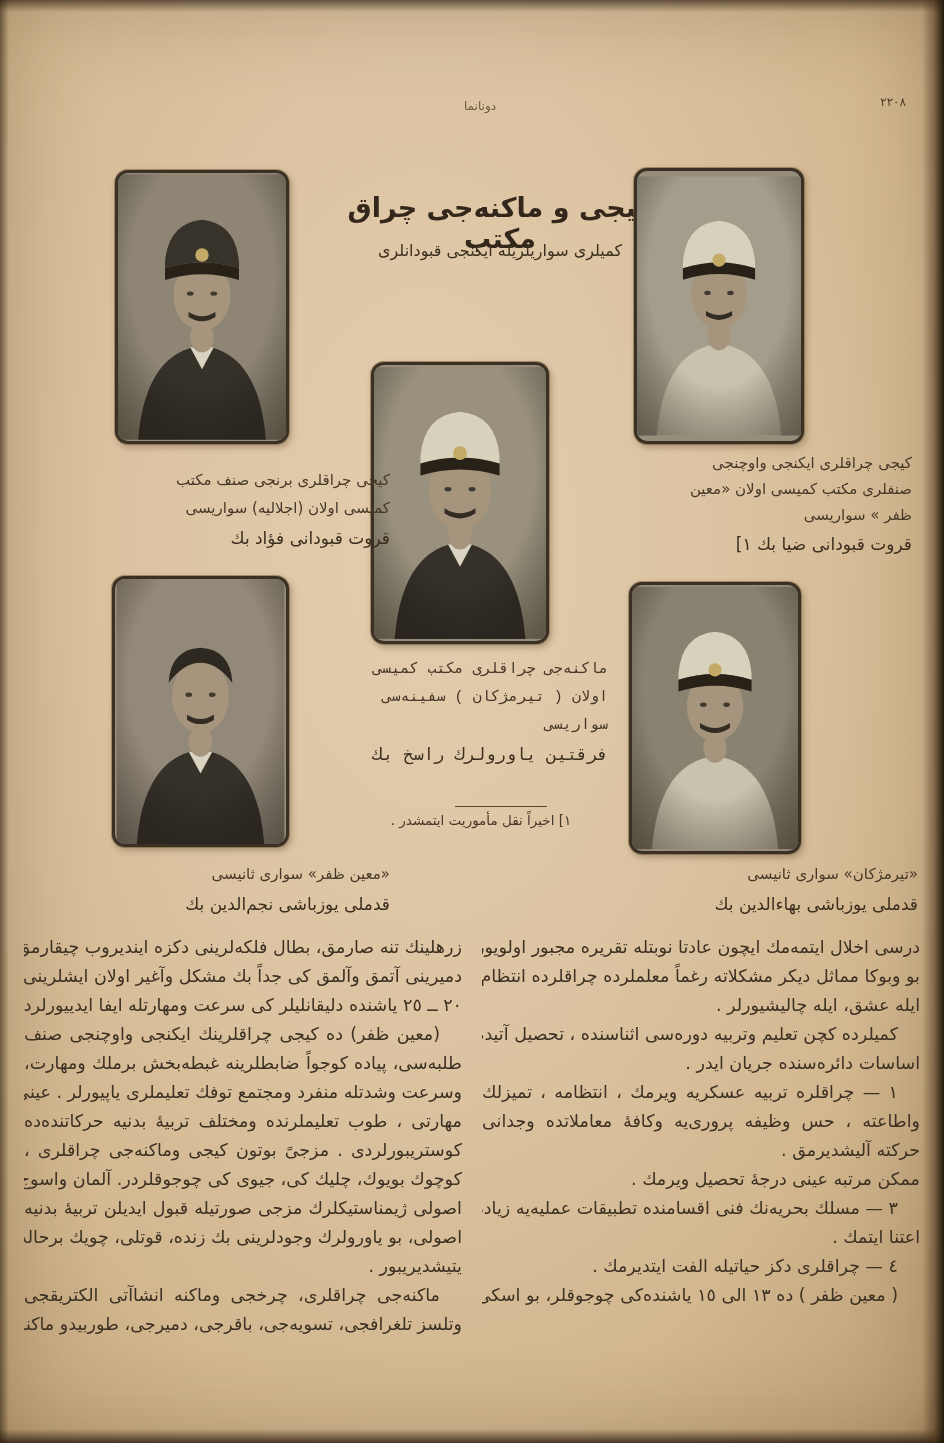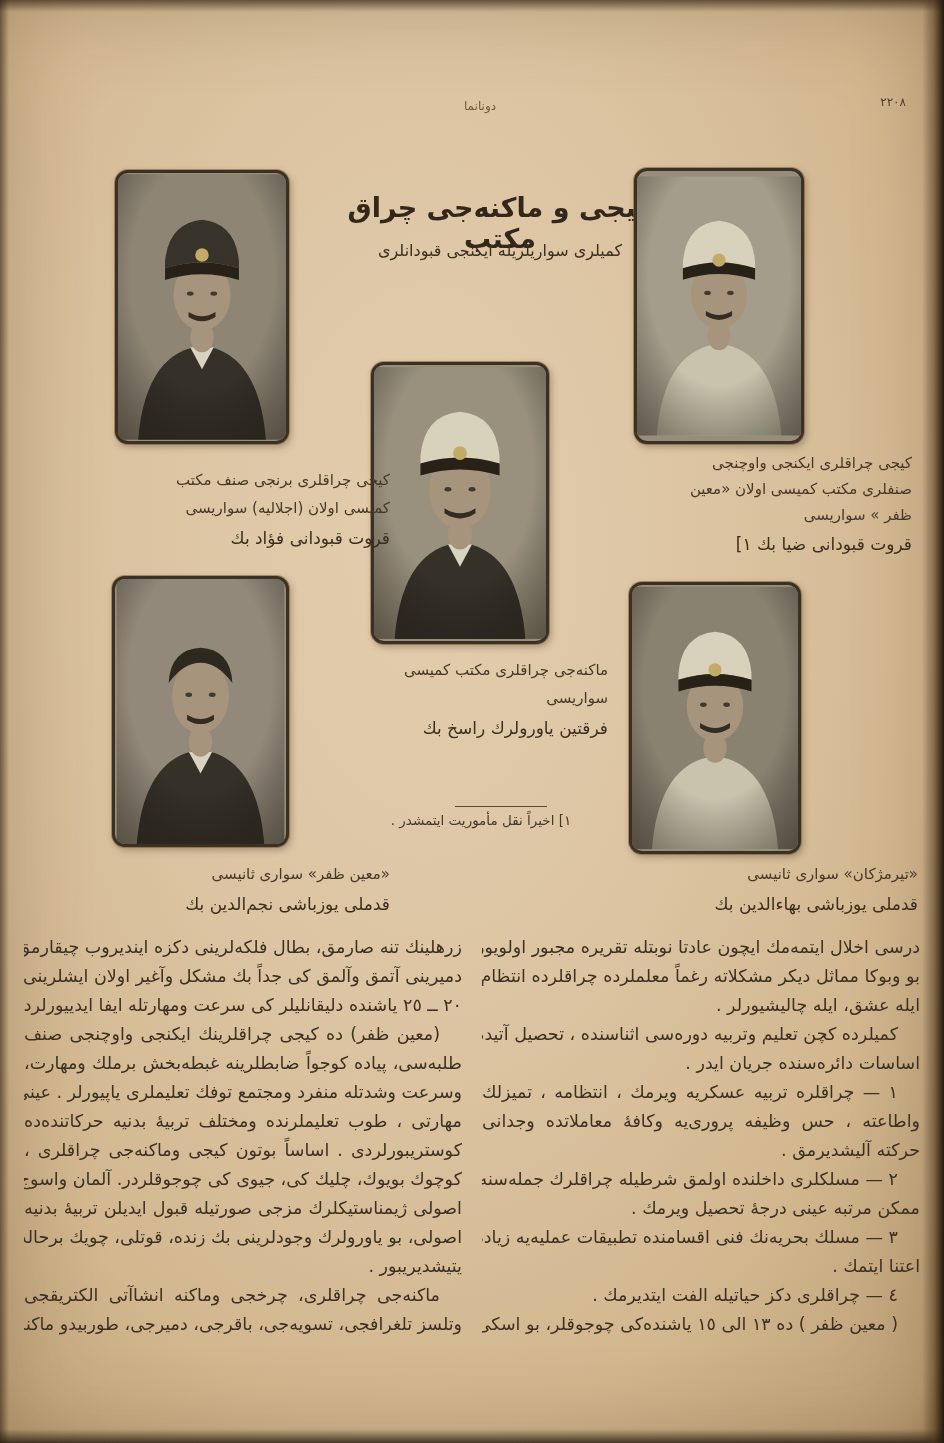--- a/index.html
+++ b/index.html
@@ -62,21 +62,21 @@
   .portrait.dark-cap .cap-crown{fill:#37322a;}
   .portrait .cap-band{fill:#272118;}
   .portrait .badge{fill:#c3ab67;}
   .portrait .hair{fill:#2d2820;}
 
   
   .caption{font-size:15px;line-height:28px;color:#463828;}
   .caption .name{font-size:17px;line-height:32px;color:#3b2e1e;}
   .cap-tl{left:88px;top:466px;width:302px;}
   .cap-tr{left:598px;top:450px;width:314px;line-height:26px;}
-  .cap-c {left:352px;top:656px;width:256px;}
+  .cap-c {left:352px;top:656px;width:256px;font-family:Liberation Mono, monospace;}
   .cap-bl{left:84px;top:860px;width:306px;}
   .cap-br{left:598px;top:860px;width:320px;}
 
   
   .footnote-rule{left:455px;top:806px;width:92px;height:1px;background:#5a4832;}
   .footnote{left:348px;top:812px;width:266px;font-size:13.5px;color:#463828;text-align:center;}
 
   
   .col{width:438px;font-size:17.5px;color:#3c3022;}
   .col-right{left:482px;top:933px;}
@@ -206,20 +206,21 @@
 
   <div class="abs caption cap-tr rtl">
     <div>كيجى چراقلرى ايكنجى واوچنجى</div>
     <div>صنفلرى مكتب كميسى اولان «معين</div>
     <div>ظفر » سواريسى</div>
     <div class="name">قروت قبودانى ضيا بك ١]</div>
   </div>
 
   <div class="abs caption cap-c rtl">
     <div>ماكنه‌جى چراقلرى مكتب كميسى</div>
+    <div>اولان ( تيرمژكان ) سفينه‌سى</div>
     <div>سواريسى</div>
     <div class="name">فرقتين ياورولرك راسخ بك</div>
   </div>
 
   <div class="abs footnote-rule"></div>
   <div class="abs footnote rtl">١] اخيراً نقل مأموريت ايتمشدر .</div>
 
   <div class="abs caption cap-bl rtl">
     <div>«معين ظفر» سوارى ثانيسى</div>
     <div class="name">قدملى يوزباشى نجم‌الدين بك</div>
@@ -232,37 +233,36 @@
 
   <div class="abs col col-right rtl">
     <div class="bl-line">درسى اخلال ايتمه‌مك ايچون عادتا نوبتله تقريره مجبور اولويورلر .</div>
     <div class="bl-line">بو وبوكا مماثل ديكر مشكلاته رغماً معلملرده چراقلرده انتظام</div>
     <div class="bl-line p-end">ايله عشق، ايله چاليشيورلر .</div>
     <div class="bl-line indent">كميلرده كچن تعليم وتربيه دوره‌سى اثناسنده ، تحصيل آتيده‌كى</div>
     <div class="bl-line p-end">اساسات دائره‌سنده جريان ايدر .</div>
     <div class="bl-line indent">١ — چراقلره تربيه عسكريه ويرمك ، انتظامه ، تميزلك</div>
     <div class="bl-line">واطاعته ، حس وظيفه پرورى‌يه وكافهٔ معاملاتده وجدانى</div>
     <div class="bl-line p-end">حركته آليشديرمق .</div>
-    <div class="bl-line indent">٢ — مسلكلرى داخلنده اولمق شرطيله چراقلرك جمله‌سنه</div>
     <div class="bl-line p-end">ممكن مرتبه عينى درجهٔ تحصيل ويرمك .</div>
     <div class="bl-line indent">٣ — مسلك بحريه‌نك فنى اقسامنده تطبيقات عمليه‌يه زياده</div>
     <div class="bl-line p-end">اعتنا ايتمك .</div>
     <div class="bl-line indent p-end">٤ — چراقلرى دكز حياتيله الفت ايتديرمك .</div>
     <div class="bl-line indent">( معين ظفر ) ده ١٣ الى ١٥ ياشنده‌كى چوجوقلر، بو اسكى</div>
   </div>
 
   <div class="abs col col-left rtl">
     <div class="bl-line">زرهلينك تنه صارمق، بطال فلكه‌لرينى دكزه اينديروب چيقارمق،</div>
     <div class="bl-line">دميرينى آتمق وآلمق كى جداً بك مشكل وآغير اولان ايشلرينى،</div>
     <div class="bl-line p-end">٢٠ ــ ٢٥ ياشنده دليقانليلر كى سرعت ومهارتله ايفا ايدييورلردى.</div>
     <div class="bl-line indent">(معين ظفر) ده كيجى چراقلرينك ايكنجى واوچنجى صنف</div>
     <div class="bl-line">طلبه‌سى، پياده كوجواً ضابطلرينه غبطه‌بخش برملك ومهارت،</div>
     <div class="bl-line">وسرعت وشدتله منفرد ومجتمع توفك تعليملرى ياپيورلر . عينى</div>
     <div class="bl-line">مهارتى ، طوب تعليملرنده ومختلف تربيهٔ بدنيه حركاتنده‌ده</div>
-    <div class="bl-line">كوستريبورلردى . اساساً بوتون كيجى وماكنه‌جى چراقلرى ،</div>
+    <div class="bl-line">كوستريبورلردى . مزجىً بوتون كيجى وماكنه‌جى چراقلرى ،</div>
     <div class="bl-line">كوچوك بويوك، چليك كى، جيوى كى چوجوقلردر. آلمان واسوج</div>
     <div class="bl-line">اصولى ژيمناستيكلرك مزجى صورتيله قبول ايديلن تربيهٔ بدنيه</div>
     <div class="bl-line">اصولى، بو ياورولرك وجودلرينى بك زنده، قوتلى، چويك برحالده</div>
     <div class="bl-line p-end">يتيشديريبور .</div>
     <div class="bl-line indent">ماكنه‌جى چراقلرى، چرخجى وماكنه انشاآتى الكتريقجى</div>
     <div class="bl-line">وتلسز تلغرافجى، تسويه‌جى، باقرجى، دميرجى، طوربيدو ماكنه‌جى</div>
   </div>
 </div>
 
 </body></html>

